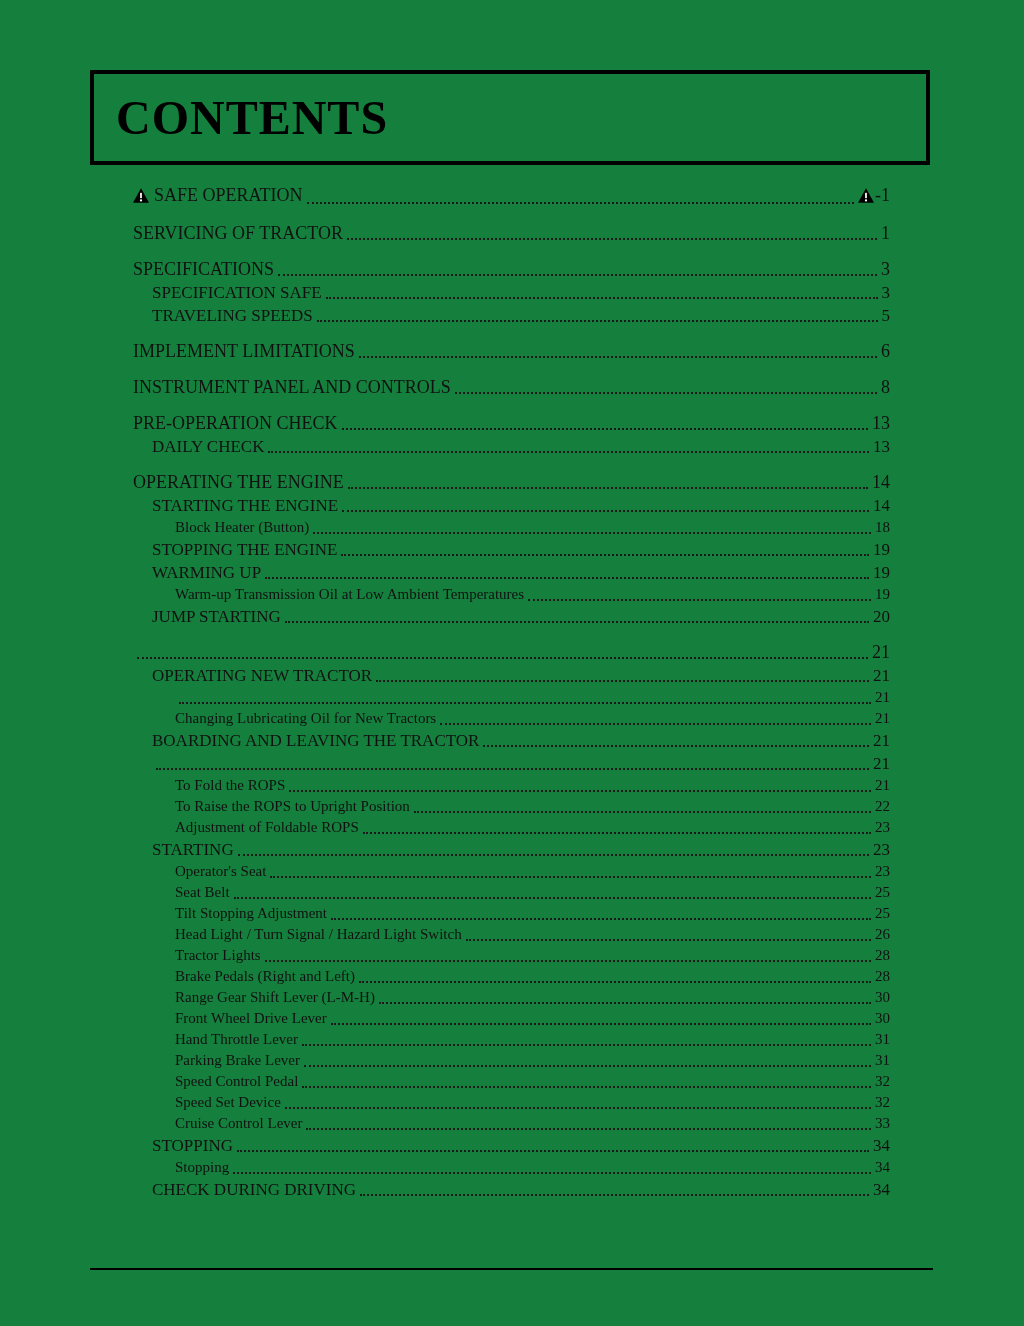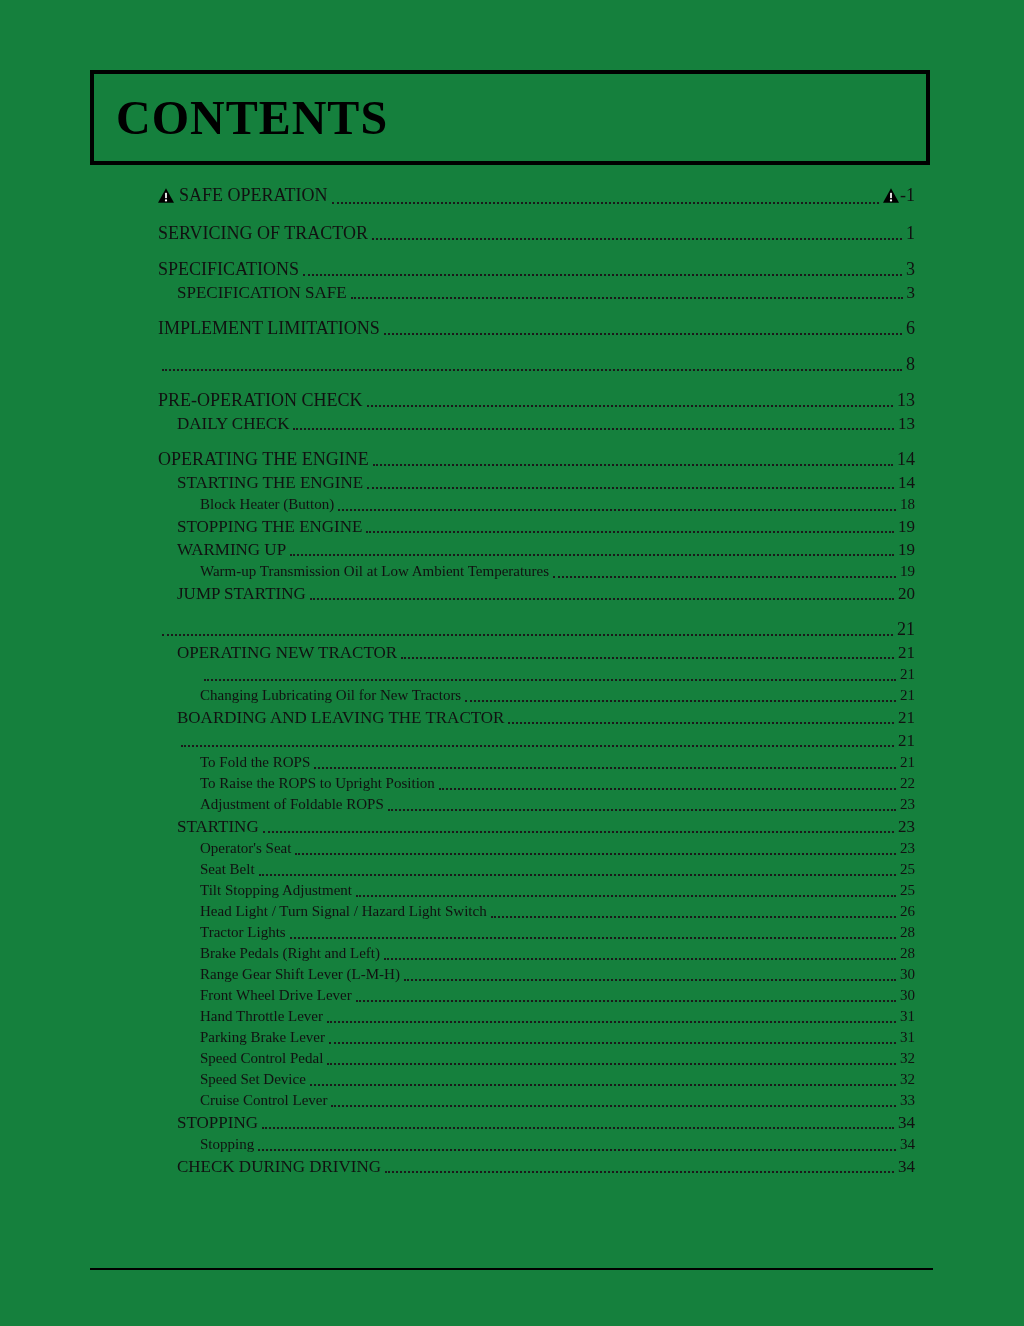--- a/index.html
+++ b/index.html
@@ -32,21 +32,20 @@
     font-size: 48px;
     font-weight: bold;
     letter-spacing: 1px;
     color: #000000;
   }
   .toc {
     position: absolute;
     left: 133px;
     top: 183px;
     width: 757px;
-    margin-left: 25px;
   }
   .toc-row {
     display: flex;
     align-items: flex-end;
   }
   .toc-row .label,
   .toc-row .page-num {
     white-space: nowrap;
   }
   .toc-row .dots {
@@ -107,26 +106,32 @@
       <div class="toc-row level-0 gap">
         <span class="label">SPECIFICATIONS</span>
         <span class="dots"></span>
         <span class="page-num">3</span>
       </div>
       <div class="toc-row level-1">
         <span class="label">SPECIFICATION SAFE</span>
         <span class="dots"></span>
         <span class="page-num">3</span>
       </div>
+      <div class="toc-row level-1">
+        <span class="label">TRAVELING SPEEDS</span>
+        <span class="dots"></span>
+        <span class="page-num">5</span>
+      </div>
       <div class="toc-row level-0 gap">
         <span class="label">IMPLEMENT LIMITATIONS</span>
         <span class="dots"></span>
         <span class="page-num">6</span>
       </div>
       <div class="toc-row level-0 gap">
+        <span class="label">INSTRUMENT PANEL AND CONTROLS</span>
         <span class="dots"></span>
         <span class="page-num">8</span>
       </div>
       <div class="toc-row level-0 gap">
         <span class="label">PRE-OPERATION CHECK</span>
         <span class="dots"></span>
         <span class="page-num">13</span>
       </div>
       <div class="toc-row level-1">
         <span class="label">DAILY CHECK</span>

